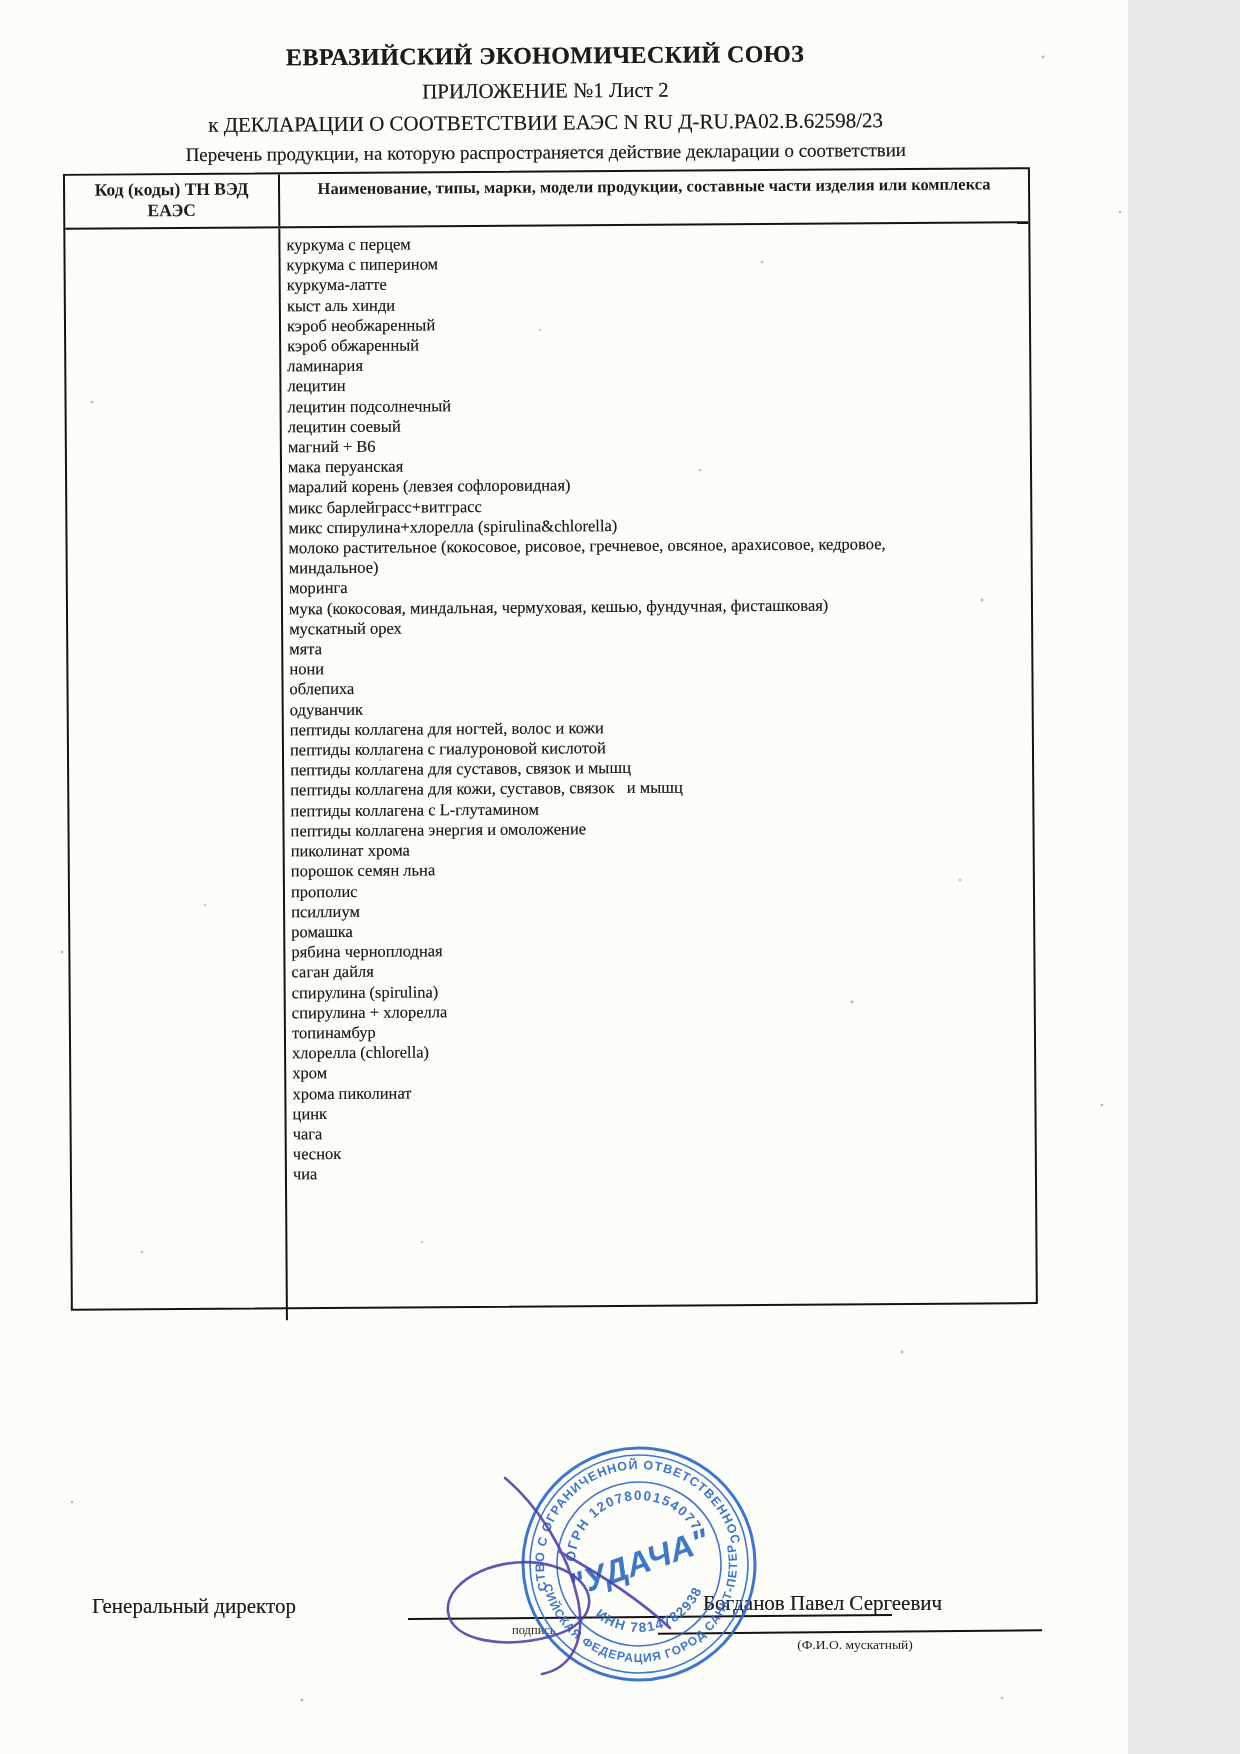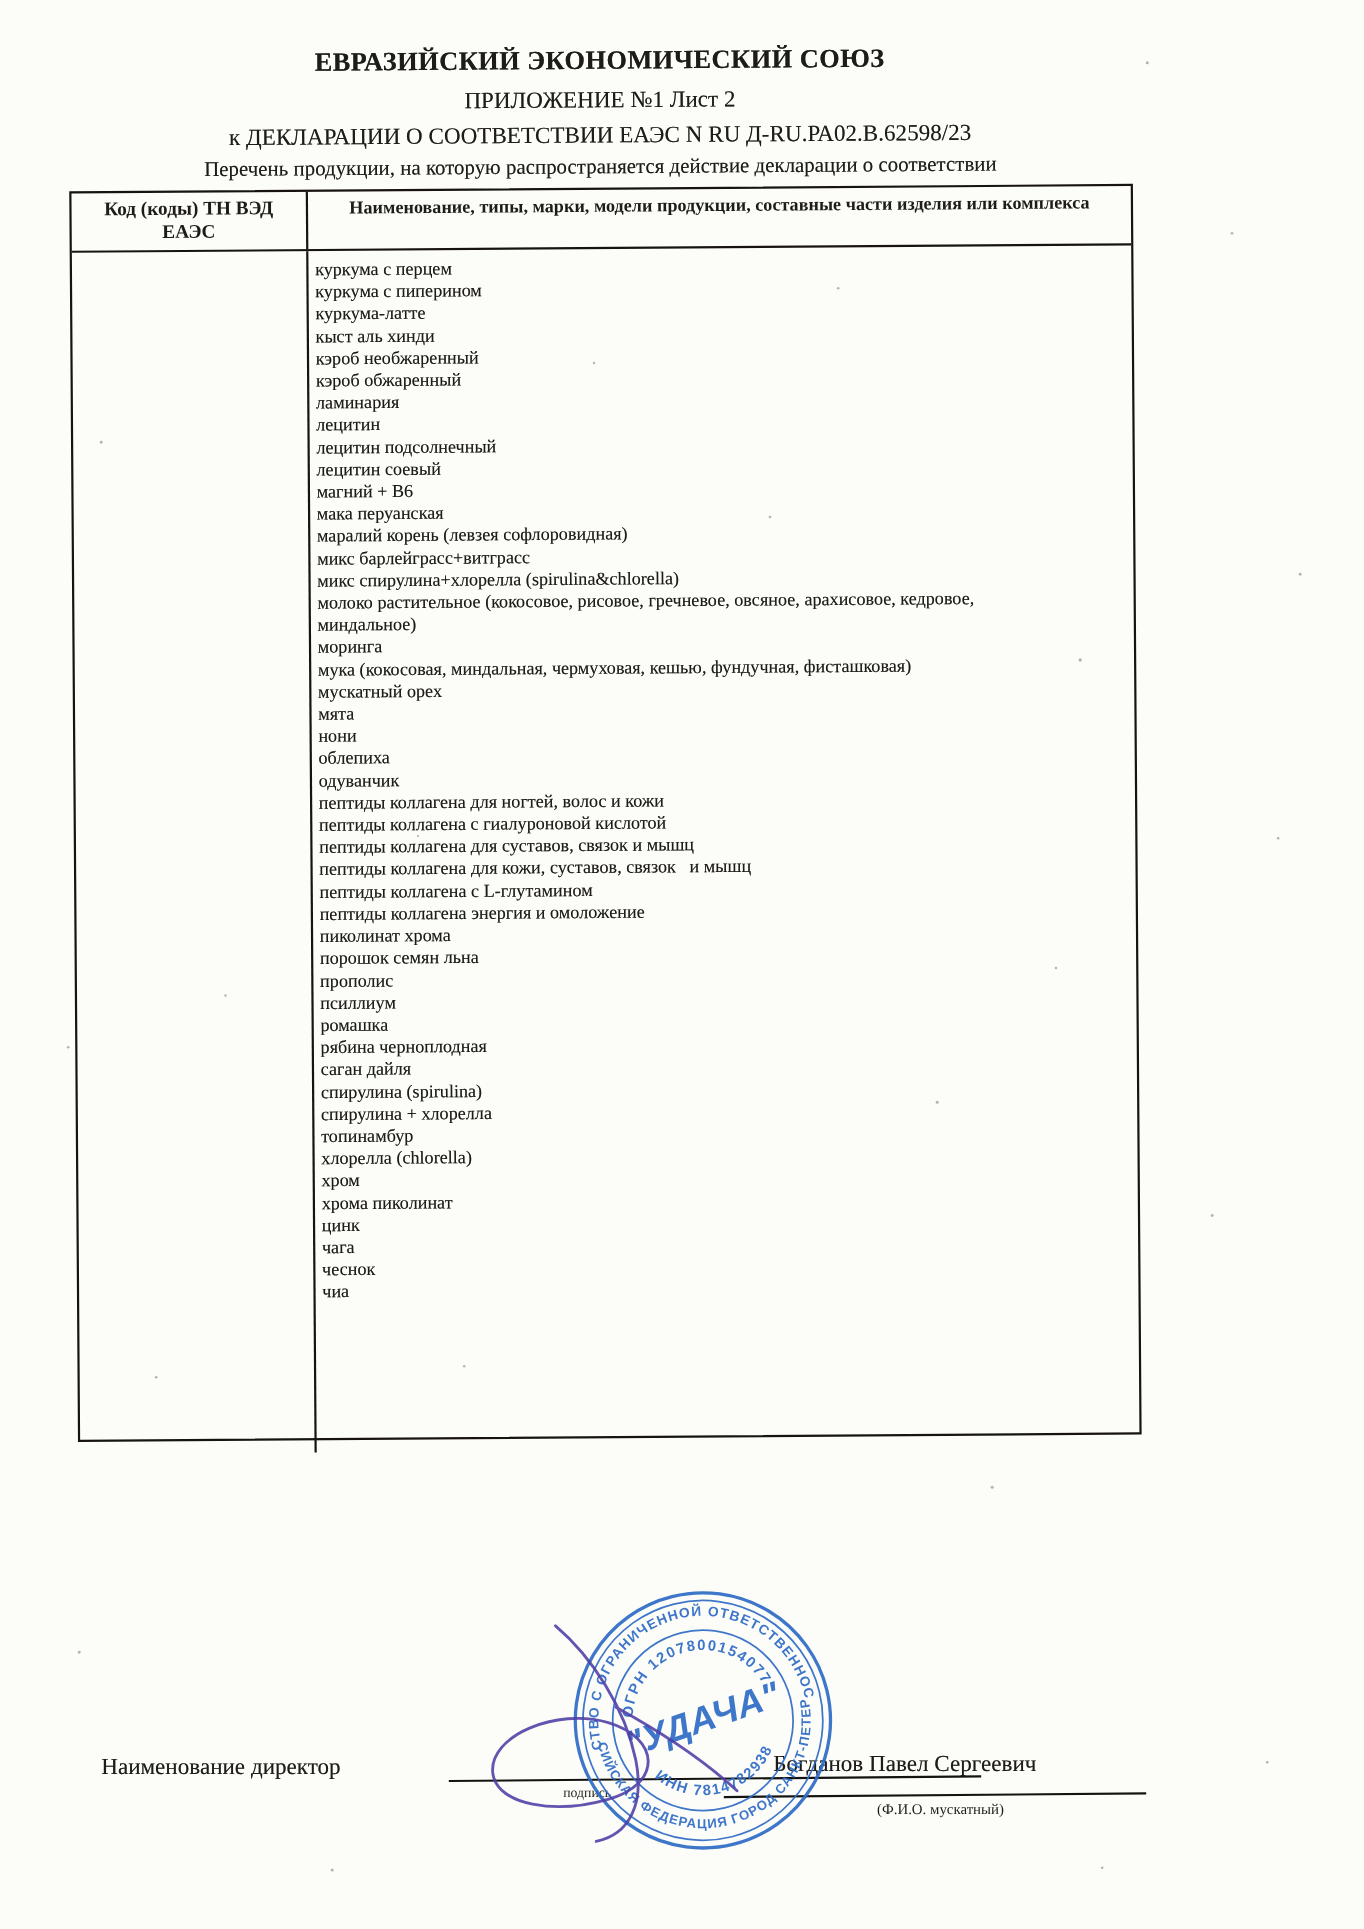--- a/index.html
+++ b/index.html
@@ -1,18 +1,18 @@
 <!DOCTYPE html>
 <html><head>
 <meta charset="utf-8">
 <style>
   html,body{margin:0;padding:0;}
   body{width:1240px;height:1754px;overflow:hidden;background:#e9e9e9;}
   .sheet{
-    position:relative;width:1240px;height:1754px;background:#fcfcf9;
+    position:relative;width:1128px;height:1754px;background:#fcfcf9;
     font-family:"Liberation Serif", serif;color:#1e1c19;overflow:hidden;
   }
   .doc-rotate{position:absolute;left:0;top:0;width:1240px;height:1754px;
     transform:rotate(-0.4deg);transform-origin:620px 180px;}
   .doc-header{position:absolute;left:0;top:42px;width:1092px;text-align:center;}
   .doc-title{font-size:24px;font-weight:bold;letter-spacing:.4px;
     text-shadow:0 0 .6px rgba(20,18,14,.65);}
   .doc-sub1{font-size:21px;margin-top:9px;}
   .doc-sub2{font-size:21px;margin-top:7px;}
   .doc-sub3{font-size:19px;margin-top:6px;}
@@ -116,21 +116,21 @@
             <div class="product-line">цинк</div>
             <div class="product-line">чага</div>
             <div class="product-line">чеснок</div>
             <div class="product-line">чиа</div>
           </div>
       </div>
     </div>
 
   </div>
 
-  <div class="footer-label">Наименование директор</div>
+  <div class="footer-label">Генеральный директор</div>
   <div class="sig-line-left"></div>
   <div class="sig-caption">подпись</div>
   <div class="applicant-name">Богданов Павел Сергеевич</div>
   <div class="sig-line-right"></div>
   <div class="applicant-caption">(Ф.И.О. мускатный)</div>
 
   <svg class="stamp-svg" viewBox="0 0 300 300">
     <defs>
       <path id="arcTopOuter" d="M 55,150 A 95,95 0 1 1 245,150"></path>
       <path id="arcBottomOuter" d="M 52,150 A 98,98 0 0 0 248,150"></path>

